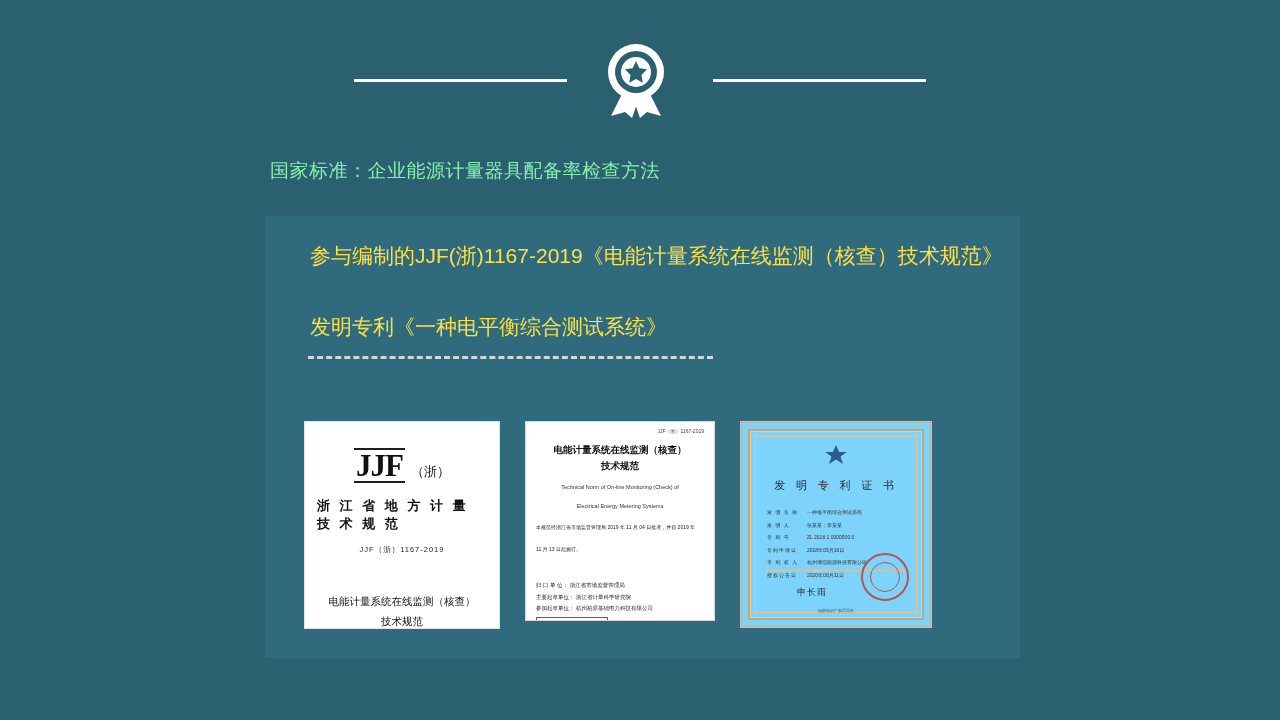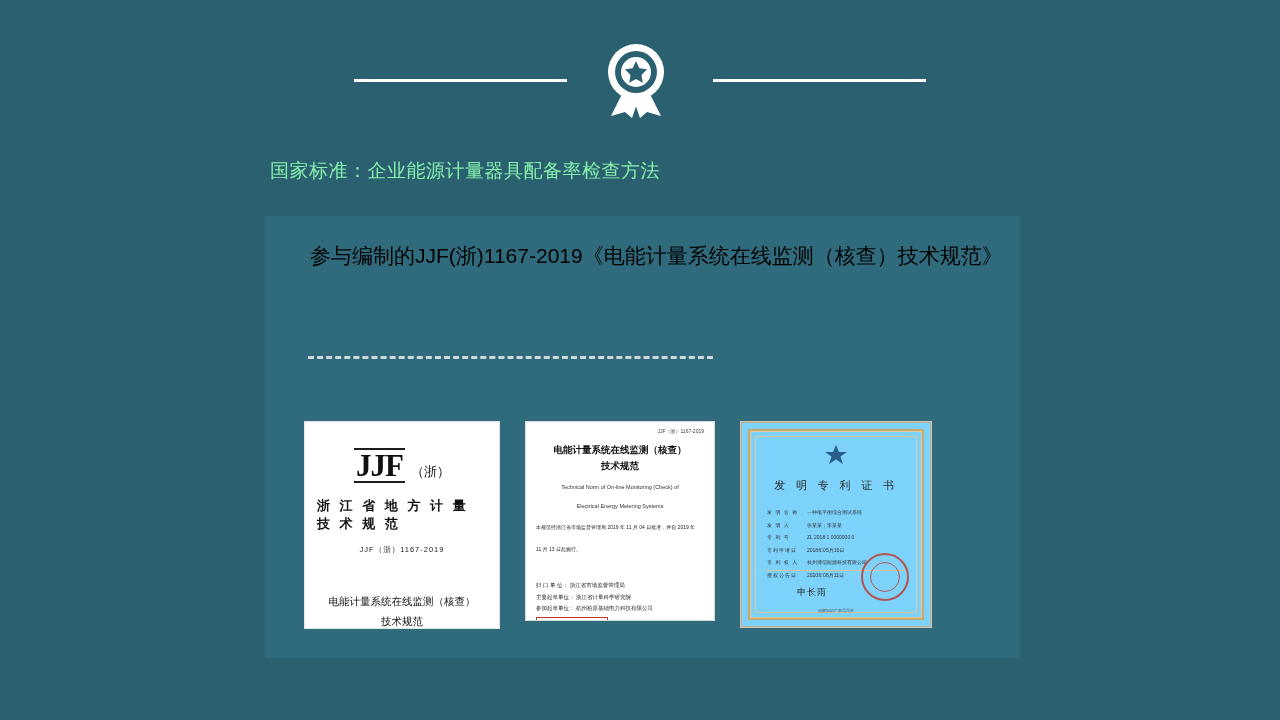--- a/index.html
+++ b/index.html
@@ -75,21 +75,21 @@
     top: 216px;
     width: 755px;
     height: 442px;
     background: #2f6b7c;
   }
 
   .panel-line {
     position: absolute;
     left: 45px;
     font-size: 21px;
-    color: #000000;
+    color: #fde047;
     white-space: nowrap;
   }
   .panel-line.l1 { top: 26px; }
   .panel-line.l2 { top: 97px; }
 
   .dashed-rule {
     position: absolute;
     left: 43px;
     top: 140px;
     width: 405px;
@@ -346,20 +346,21 @@
     </div>
 
 
     <div class="header-rule right"></div>
   </div>
 
   <div class="subtitle">国家标准：企业能源计量器具配备率检查方法</div>
 
   <div class="panel">
     <div class="panel-line l1">参与编制的JJF(浙)1167-2019《电能计量系统在线监测（核查）技术规范》</div>
+    <div class="panel-line l2">发明专利《一种电平衡综合测试系统》</div>
     <div class="dashed-rule"></div>
 
     <div class="certs">
 
       <div class="cert cert1">
         <div class="c1-top">
           <span class="c1-jjf">JJF</span>
           <span class="c1-zhe">（浙）</span>
         </div>
         <div class="c1-line1">浙 江 省 地 方 计 量 技 术 规 范</div>

